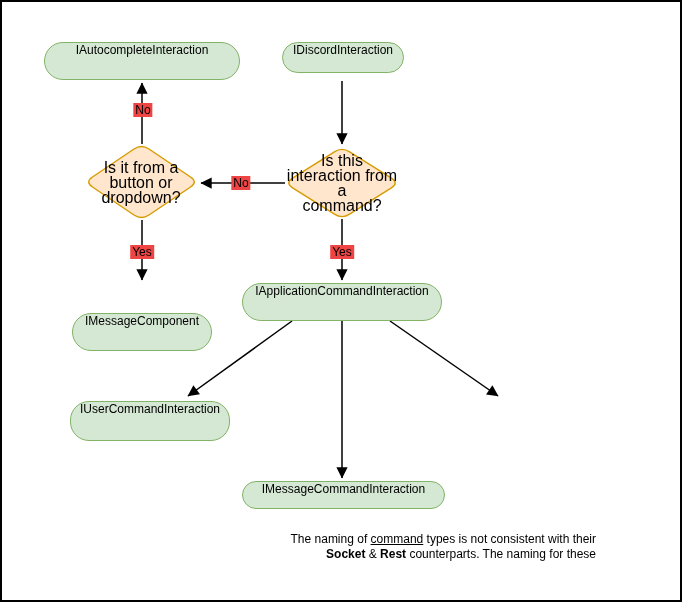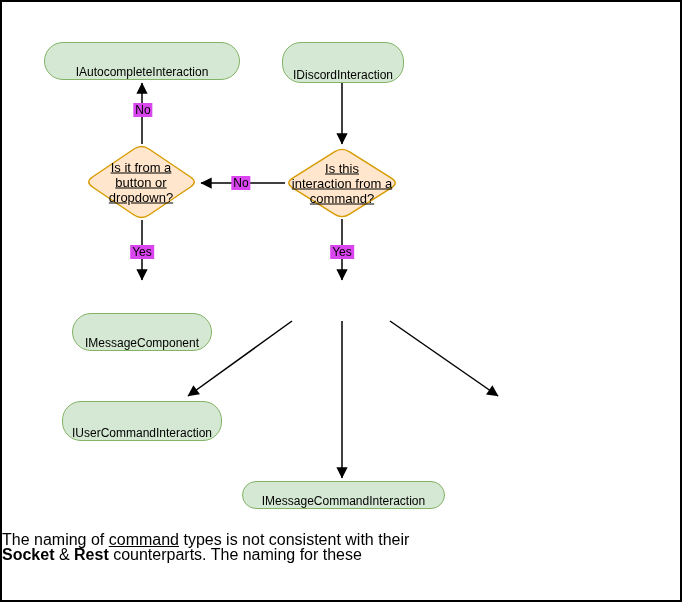--- a/index.html
+++ b/index.html
@@ -4,34 +4,34 @@
 <style>
   html,body{margin:0;padding:0;background:#fff;font-family:"Liberation Sans",sans-serif;}
   .canvas{
     position:relative;width:682px;height:602px;box-sizing:border-box;
     border:2px solid #000;background:#fff;overflow:hidden;
   }
   .layer{position:absolute;left:0;top:0;}
   .node{
     position:absolute;box-sizing:border-box;
     background:#D5E8D4;border:1px solid #82B366;border-radius:19px;
-    display:flex;align-items:flex-end;justify-content:center;
+    display:flex;align-items:flex-start;justify-content:center;
     font-size:12px;color:#000;text-align:center;
   }
   .decision-label{
     position:absolute;transform:translate(-50%,-50%);
-    font-size:13px;line-height:15px;color:#000;text-align:center;text-decoration:underline;
+    font-size:16px;line-height:15px;color:#000;text-align:center;
   }
   .edge-label{
     position:absolute;transform:translate(-50%,-50%);
-    font-size:12px;color:#000;background:#d946ef;padding:0 2px;white-space:nowrap;
+    font-size:12px;color:#000;background:#ef4444;padding:0 2px;white-space:nowrap;
   }
   .caption{
     position:absolute;left:0;top:530px;width:594px;
-    font-size:16px;line-height:15px;color:#000;text-align:left;
+    font-size:12px;line-height:15px;color:#000;text-align:right;
   }
   .edge{stroke:#000;stroke-width:1.5;fill:none;}
 </style>
 </head>
 <body>
 
 <div class="canvas">
 
   <svg class="layer" width="678" height="598" viewBox="0 0 678 598">
     <defs>
@@ -51,27 +51,30 @@
 
     <path d="M132.03,147.02 Q139.5,142 146.97,147.02 L188.53,174.98 Q196,180 188.53,185.02
              L146.97,212.98 Q139.5,218 132.03,212.98 L90.47,185.02 Q83,180 90.47,174.98 Z" fill="#FFE6CC" stroke="#D79B00" stroke-width="1.4"></path>
     <path d="M332.39,149.81 Q340,145 347.61,149.81 L389.39,176.19 Q397,181 389.39,185.81
              L347.61,212.19 Q340,217 332.39,212.19 L290.61,185.81 Q283,181 290.61,176.19 Z" fill="#FFE6CC" stroke="#D79B00" stroke-width="1.4"></path>
   </svg>
 
   <div class="node" style="left:42px;top:40px;width:196px;height:38px;">
     <span>IAutocompleteInteraction</span>
   </div>
-  <div class="node" style="left:280px;top:40px;width:122px;height:41px;">
+  <div class="node" style="left:280px;top:40px;width:122px;height:31px;">
     <span>IDiscordInteraction</span>
   </div>
   <div class="node" style="left:70px;top:281px;width:140px;height:38px;margin-top:30px;">
     <span>IMessageComponent</span>
   </div>
-  <div class="node" style="left:60px;top:399px;width:160px;height:40px;">
+  <div class="node" style="left:240px;top:281px;width:200px;height:38px;">
+    <span>IApplicationCommandInteraction</span>
+  </div>
+  <div class="node" style="left:68px;top:399px;width:160px;height:40px;">
     <span>IUserCommandInteraction</span>
   </div>
   <div class="node" style="left:240px;top:479px;width:203px;height:28px;">
     <span>IMessageCommandInteraction</span>
   </div>
 
   <div class="decision-label" style="left:139px;top:180px;width:90px;">
     <span style="display:block">Is it from a</span>
     <span style="display:block">button or</span>
     <span style="display:block">dropdown?</span>

